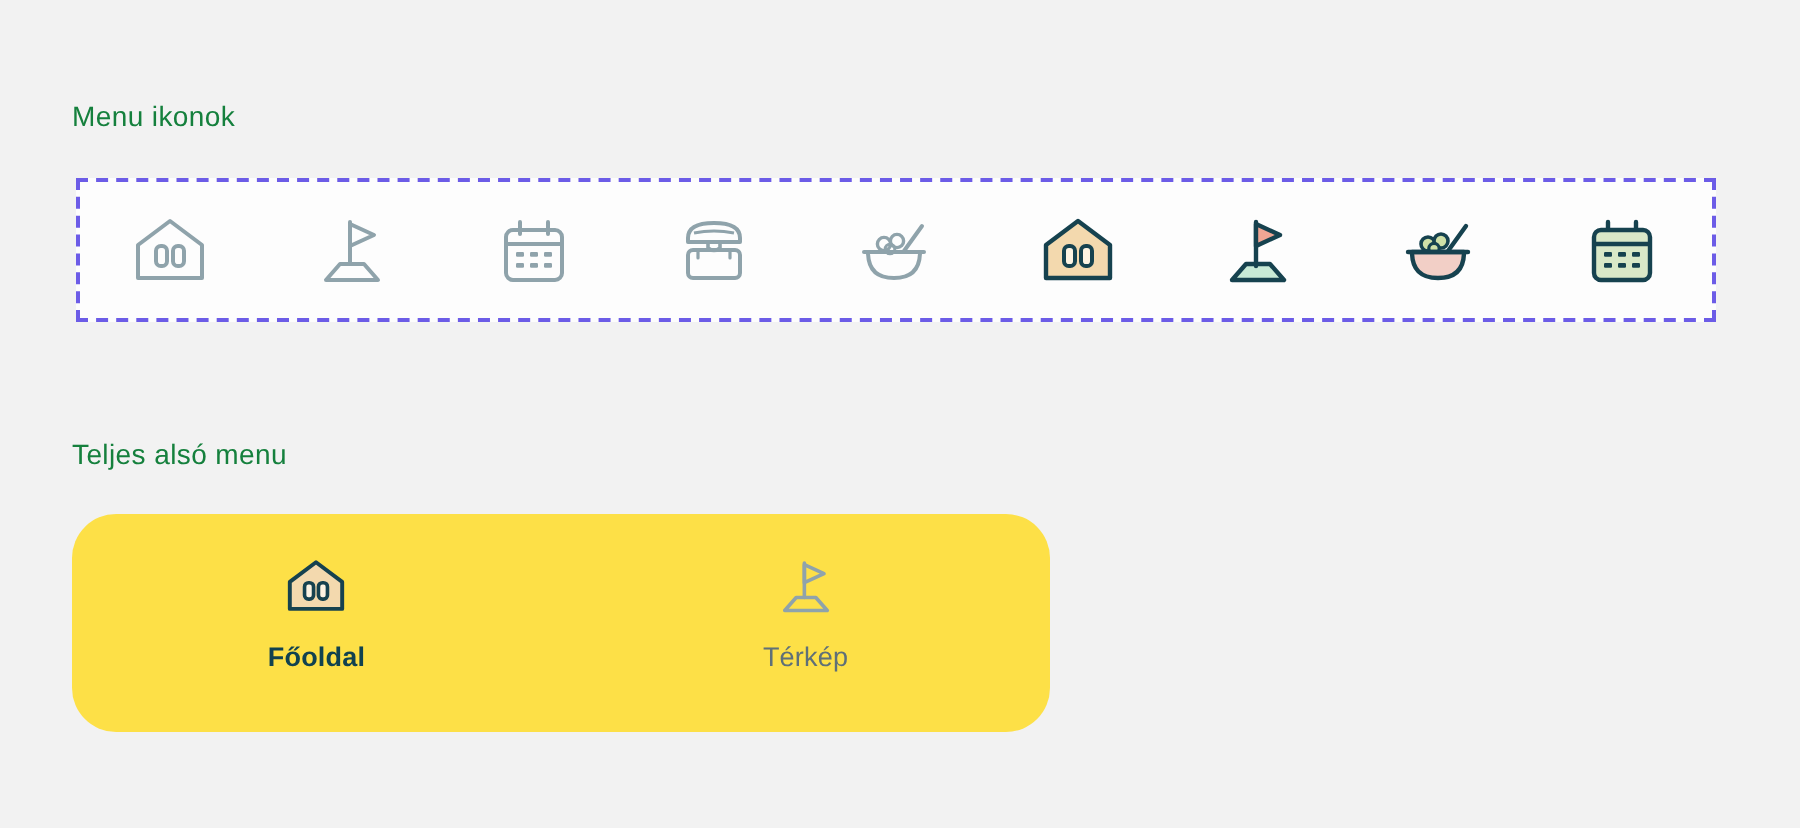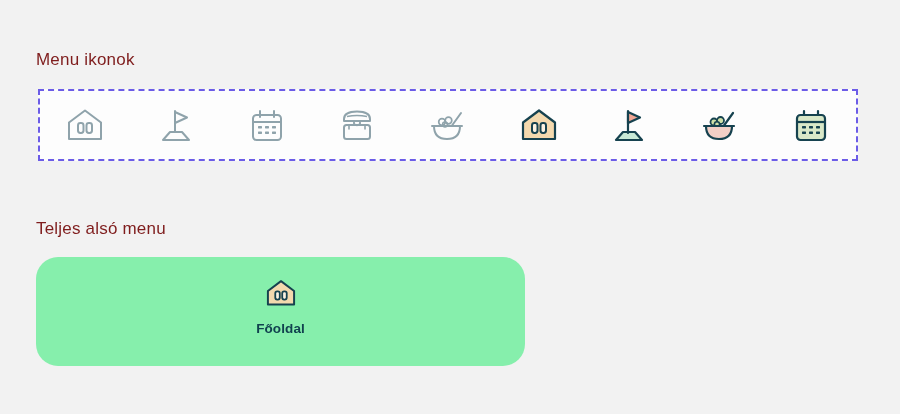--- a/index.html
+++ b/index.html
@@ -11,23 +11,23 @@
     height: 414px;
     background: #f2f2f2;
     font-family: "Liberation Sans", sans-serif;
     overflow: hidden;
     position: relative;
   }
 
   
   .section-title {
     position: absolute;
-    font-size: 17px;
+    font-size: 14px;
     font-weight: 400;
-    color: #7f1d1d;
+    color: #15803d;
     letter-spacing: 0.2px;
     white-space: nowrap;
   }
   #title-menu-ikonok { left: 36px; top: 50px; }
   #title-teljes-also-menu { left: 36px; top: 219px; }
 
   
   .icon-strip {
     position: absolute;
     left: 38px;
@@ -49,21 +49,21 @@
   }
   .icon-cell svg { display: block; }
 
   
   .nav-card {
     position: absolute;
     left: 36px;
     top: 257px;
     width: 489px;
     height: 109px;
-    background: #86efac;
+    background: #fde047;
     border-radius: 22px;
     display: flex;
     align-items: flex-start;
     padding-top: 16px;
     box-sizing: border-box;
   }
   .nav-item {
     flex: 1 1 0;
     display: flex;
     flex-direction: column;
@@ -214,17 +214,27 @@
     <span class="nav-icon">
       <svg width="36" height="36" viewBox="0 0 44 44" fill="none">
         <path d="M6 19.5 L22 7.5 L38 19.5 L38 36 L6 36 Z" fill="#f3d9ae" stroke="#16424f" stroke-width="2.4" stroke-linejoin="round"></path>
         <rect x="15" y="20" width="5.5" height="10" rx="2.4" fill="#fdf3e2" stroke="#16424f" stroke-width="2.2"></rect>
         <rect x="23.5" y="20" width="5.5" height="10" rx="2.4" fill="#fdf3e2" stroke="#16424f" stroke-width="2.2"></rect>
       </svg>
     </span>
     <span class="nav-label">Főoldal</span>
   </div>
 
+  <div class="nav-item">
+    <span class="nav-icon">
+      <svg width="36" height="36" viewBox="0 0 44 44" fill="none">
+        <path d="M21 8 L21 29" stroke="#8fa3ab" stroke-width="2.2" stroke-linecap="round"></path>
+        <path d="M21 9 L33 14.5 L21 20 Z" stroke="#8fa3ab" stroke-width="2.2" stroke-linejoin="round" fill="none"></path>
+        <path d="M16 29 L28 29 L35 37 L9 37 Z" stroke="#8fa3ab" stroke-width="2.2" stroke-linejoin="round" fill="none"></path>
+      </svg>
+    </span>
+    <span class="nav-label">Térkép</span>
+  </div>
 
 
 
 
 </div>
 
 </body></html>

